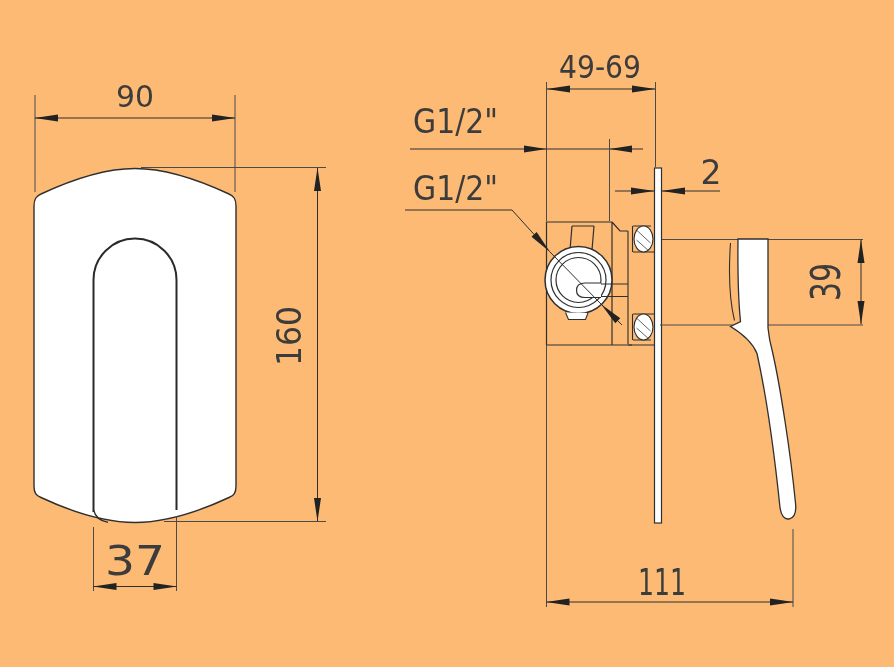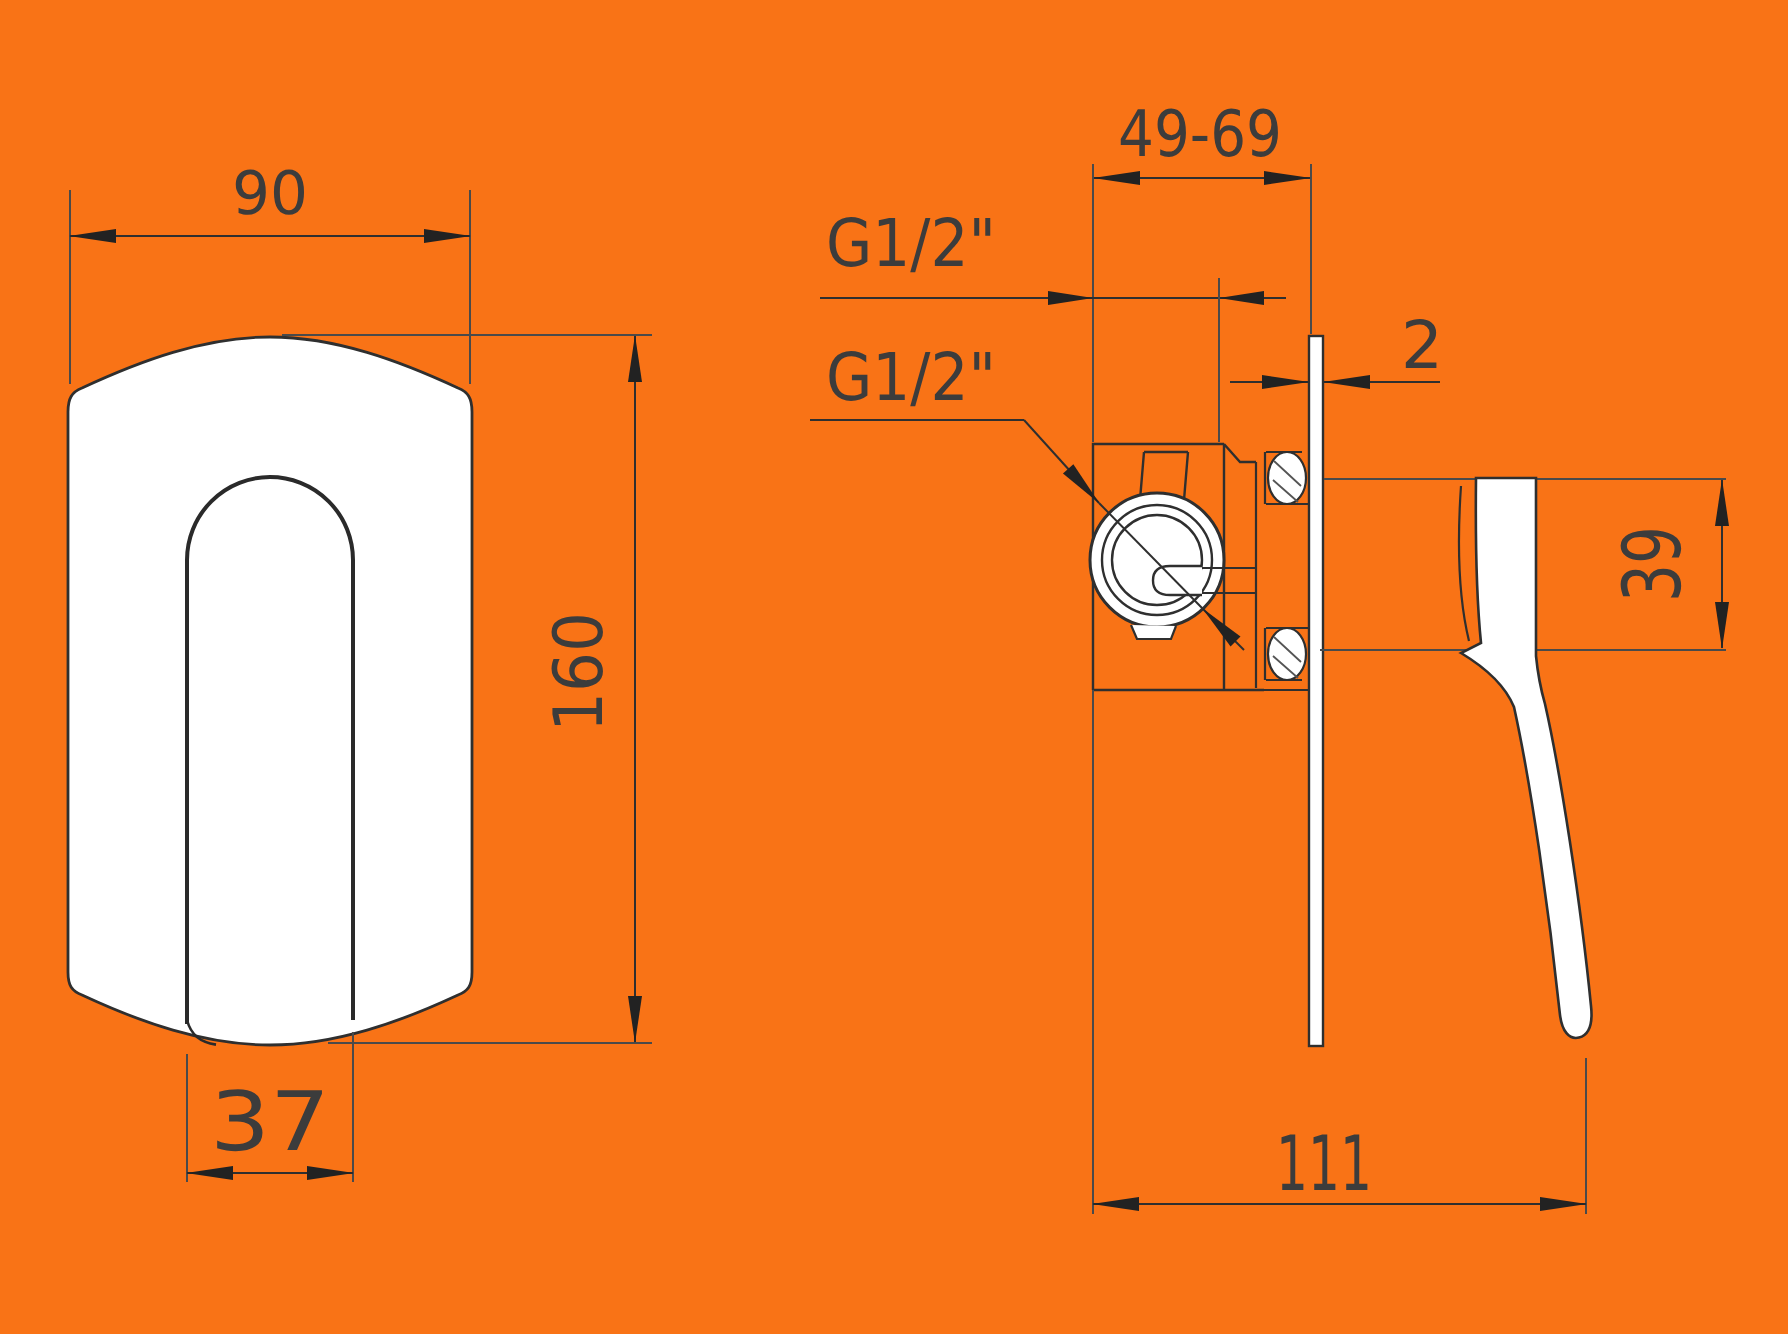--- a/index.html
+++ b/index.html
@@ -1,19 +1,19 @@
 <!DOCTYPE html>
 <html><head>
 <meta charset="utf-8">
 <style>
   html,body{margin:0;padding:0;background:#ffffff;}
   .canvas{
     position:relative;
     width:894px;height:667px;
-    background:#f97316;
+    background:#fdba74;
     overflow:hidden;
     font-family:"DejaVu Sans", sans-serif;
   }
   svg{display:block;}
   svg text{
     font-family:"DejaVu Sans", sans-serif;
     fill:#3c3c3c;
   }
 </style>
 </head>

